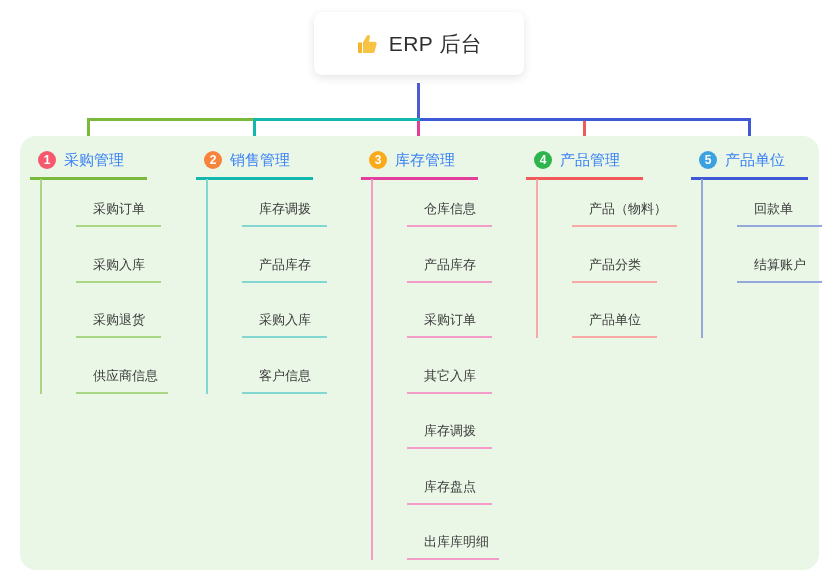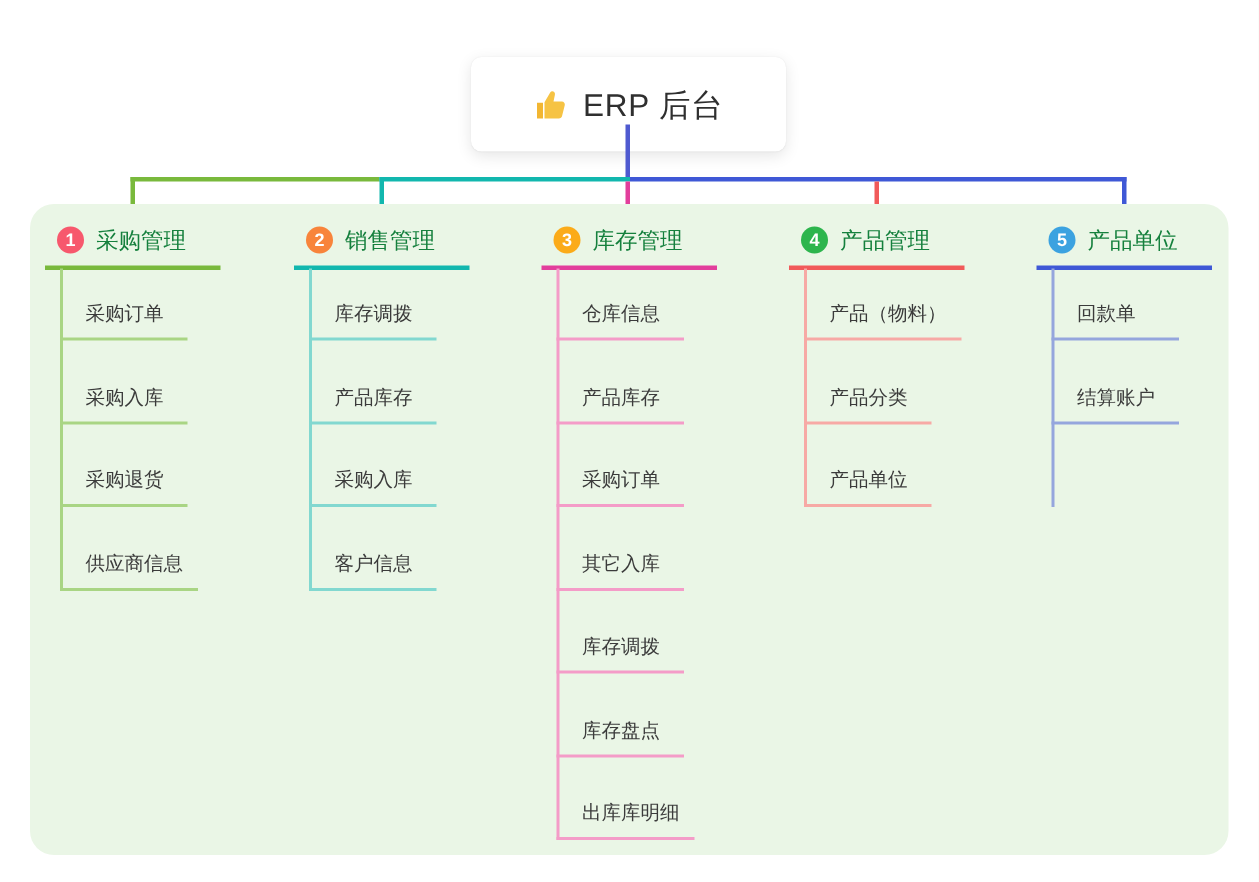--- a/index.html
+++ b/index.html
@@ -1,20 +1,20 @@
 <!DOCTYPE html>
 <html><head>
 <meta charset="utf-8">
 <style>
   html,body{margin:0;padding:0;background:#ffffff;}
   body{font-family:"Liberation Sans","DejaVu Sans",sans-serif;}
   .canvas{position:relative;width:839px;height:588px;background:#ffffff;overflow:hidden;}
 
   
-  .root-card{position:absolute;left:314px;top:38px;width:210px;height:63px;background:#ffffff;
+  .root-card{position:absolute;left:314px;top:12px;width:210px;height:63px;background:#ffffff;
     border-radius:7px;box-shadow:0 3px 10px rgba(0,0,0,0.10),0 0 1px rgba(0,0,0,0.08);
     display:flex;align-items:center;justify-content:center;gap:9px;}
   .root-card .root-label{font-size:21px;color:#2f2f2f;letter-spacing:0.5px;}
   .thumb-icon{width:24px;height:24px;display:inline-flex;}
 
   
   .line{position:absolute;}
   .root-vline{left:417px;top:83px;width:3px;height:36px;background:#4f5ad0;}
   .bus{top:118px;height:3px;}
   .bus-green{left:87px;width:166px;background:#79b93c;}
@@ -31,34 +31,34 @@
   .panel{position:absolute;left:20px;top:136px;width:799px;height:434px;background:#eaf6e6;border-radius:16px;}
 
   
   .branch{position:absolute;top:148px;width:117px;}
   .b1{left:30px;} .b2{left:196px;} .b3{left:361px;} .b4{left:526px;} .b5{left:691px;}
   .branch-header{position:absolute;top:0;left:0;height:24px;display:flex;align-items:center;gap:8px;padding-left:8px;cursor:default;}
   .badge{width:18px;height:18px;border-radius:50%;color:#fff;font-size:12px;font-weight:bold;
     display:flex;align-items:center;justify-content:center;flex:0 0 auto;}
   .b1 .badge{background:#f7586d;} .b2 .badge{background:#f8843b;} .b3 .badge{background:#fbab19;}
   .b4 .badge{background:#2db54d;} .b5 .badge{background:#3ba2e0;}
-  .branch-label{font-size:15px;color:#15803d;white-space:nowrap;}
+  .branch-label{font-size:15px;color:#3b82f6;white-space:nowrap;}
   .branch-underline{position:absolute;top:29px;left:0;width:117px;height:3px;}
   .b1 .branch-underline{background:#79b93c;} .b2 .branch-underline{background:#12b7ae;}
   .b3 .branch-underline{background:#e23e9c;} .b4 .branch-underline{background:#f15a5a;}
   .b5 .branch-underline{background:#3f58d6;}
 
   .vline{position:absolute;left:10px;top:31px;width:2px;}
   .b1 .vline{background:#a9d584;height:214.5px;}
   .b2 .vline{background:#82d8d0;height:214.5px;}
   .b3 .vline{background:#f49cc8;height:381px;}
   .b4 .vline{background:#f7a9a5;height:159px;}
   .b5 .vline{background:#95a6dd;height:159px;}
 
-  .children{position:absolute;left:10px;top:23.5px;display:flex;flex-direction:column;align-items:flex-start;}
+  .children{position:absolute;left:10px;top:23.5px;display:flex;flex-direction:column;align-items:flex-start;padding-left:36px;}
   .child-row{box-sizing:border-box;height:55.5px;min-width:85px;width:max-content;
     display:flex;align-items:flex-end;padding:0 10px 7px 17px;border-bottom:2px solid;}
   .b1 .child-row{border-color:#a9d584;} .b2 .child-row{border-color:#82d8d0;}
   .b3 .child-row{border-color:#f49cc8;} .b4 .child-row{border-color:#f7a9a5;text-align:center;}
   .b5 .child-row{border-color:#95a6dd;}
   .child-label{font-size:13px;color:#3b3b3b;white-space:nowrap;}
 </style>
 </head>
 <body>
 

